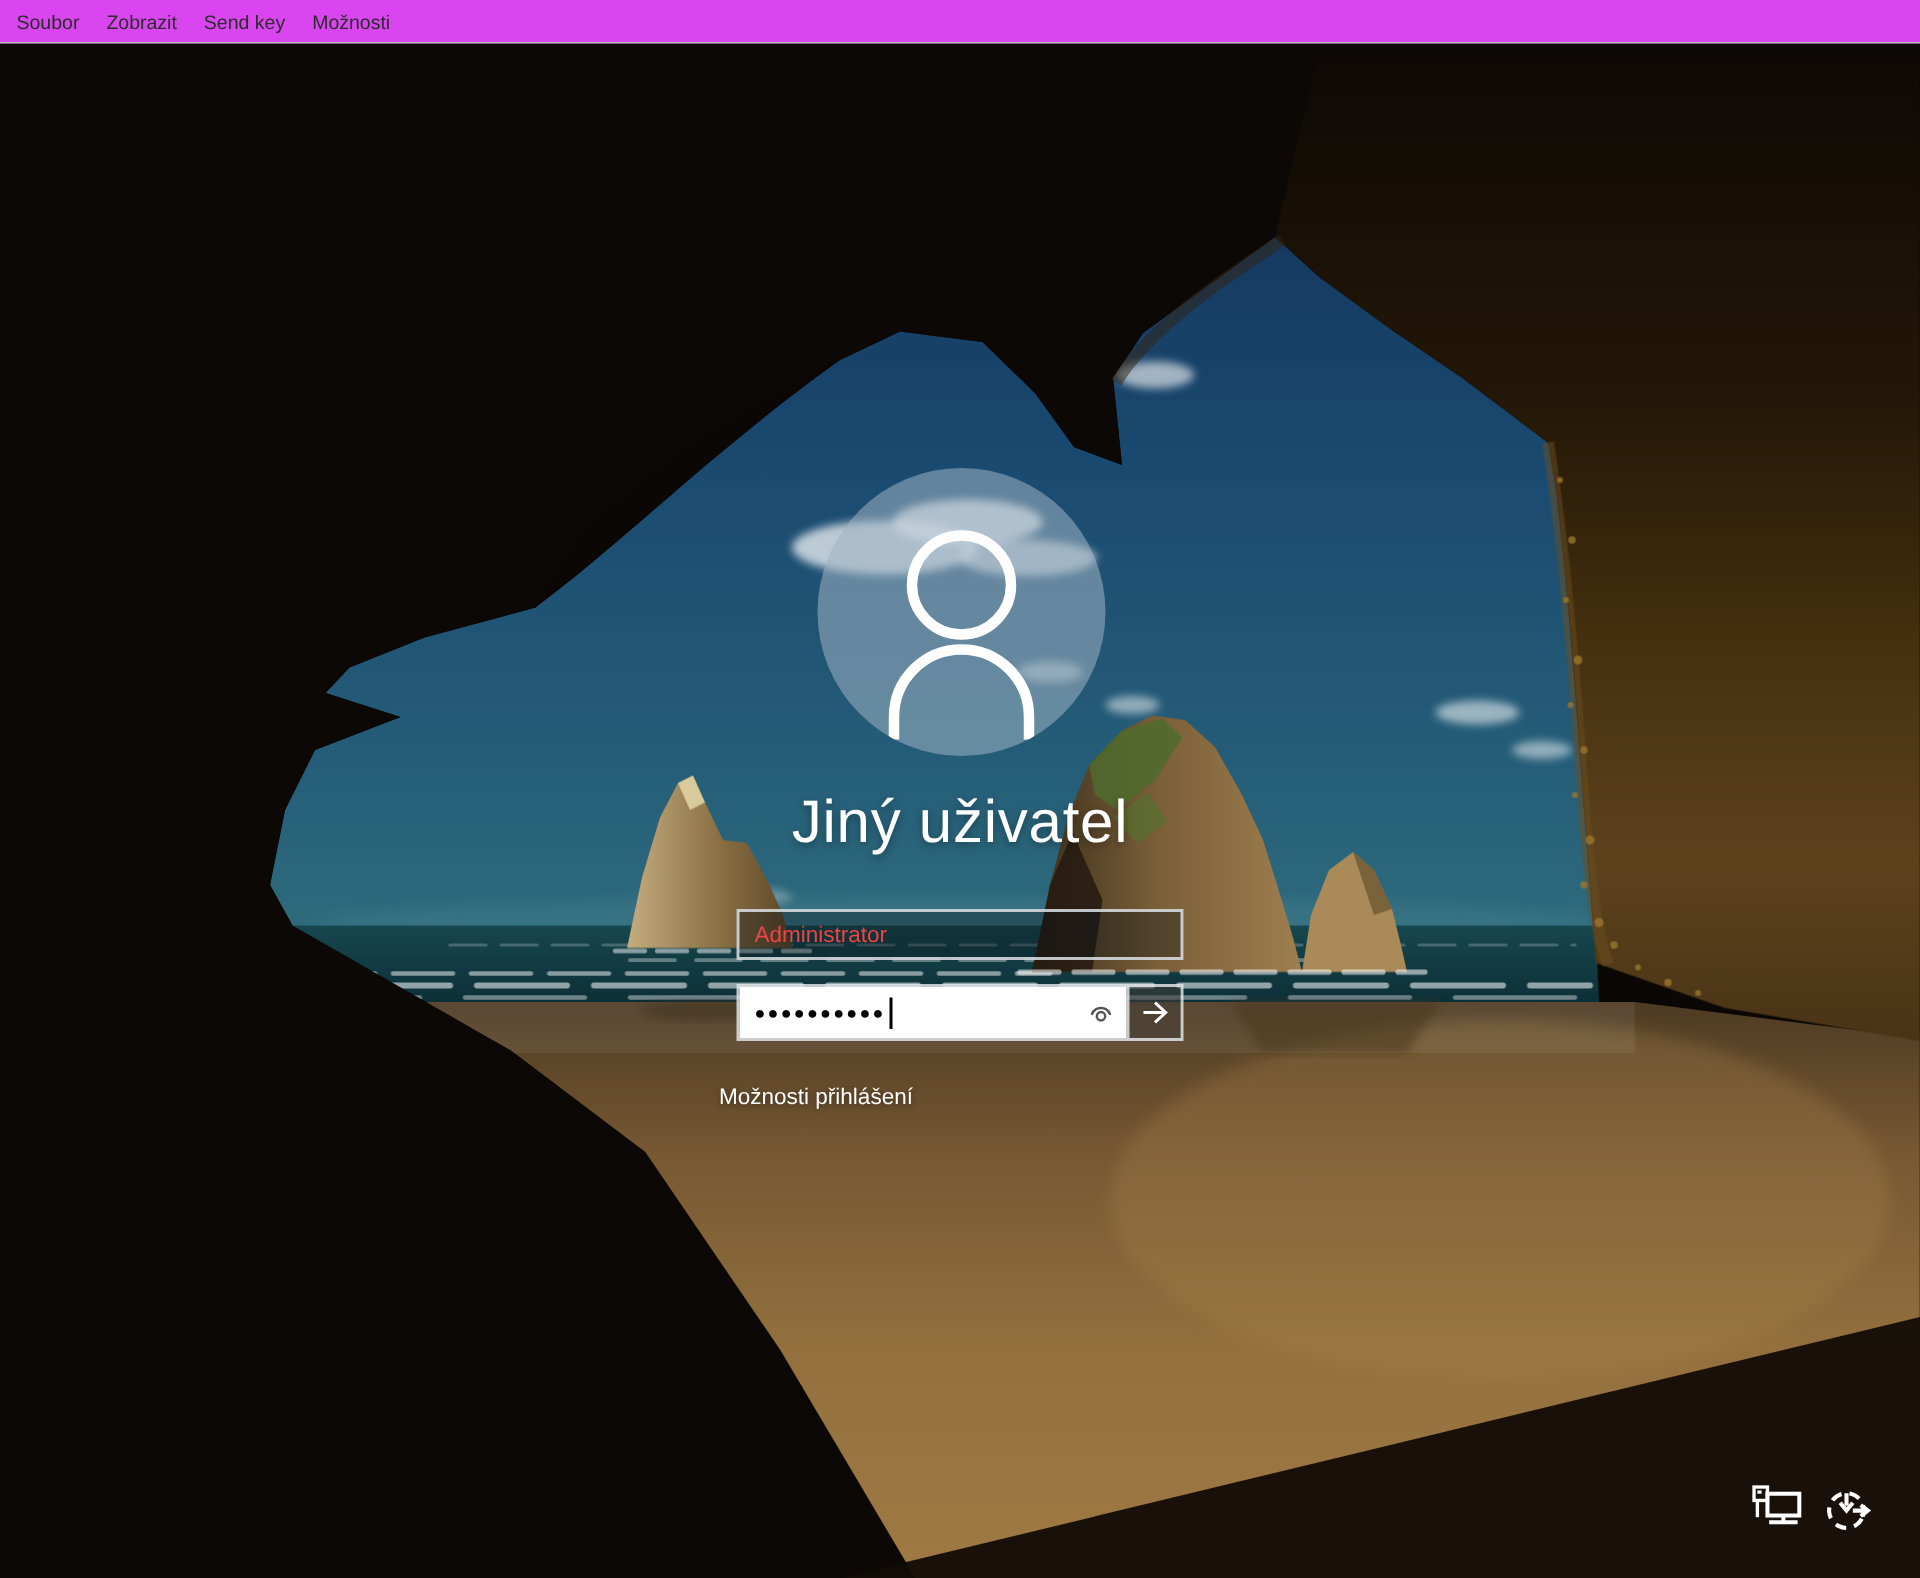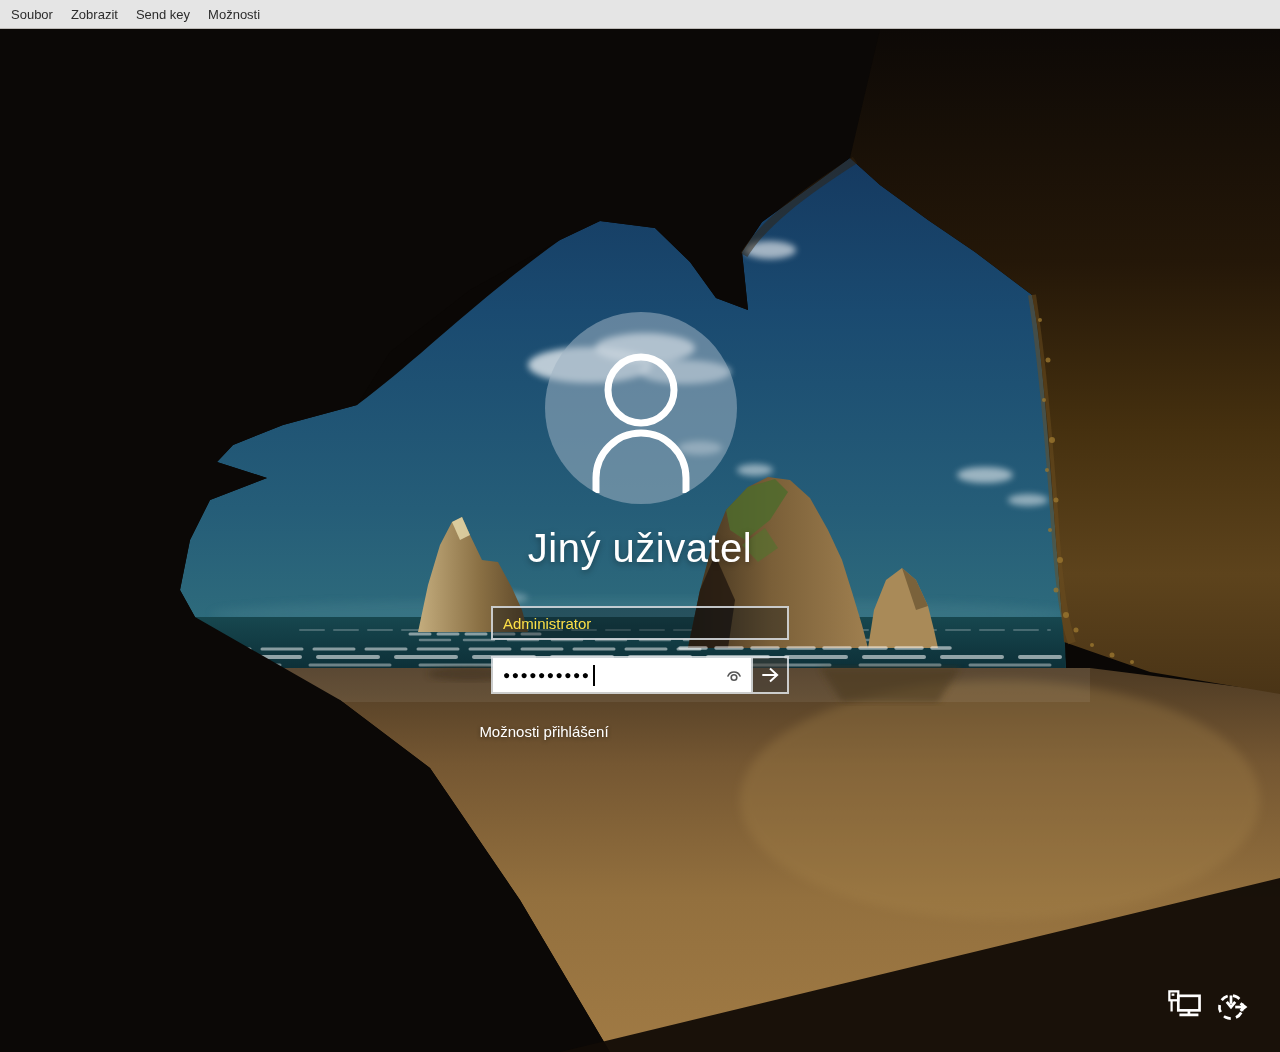--- a/index.html
+++ b/index.html
@@ -1,31 +1,31 @@
 <!DOCTYPE html>
 <html><head>
 <meta charset="utf-8">
 <style>
   html,body{margin:0;padding:0;width:1280px;height:1052px;overflow:hidden;
     font-family:"Liberation Sans","DejaVu Sans",sans-serif;background:#000;}
   
-  .menubar{height:29px;background:#e5e5e5;border-bottom:1px solid #bdbab7;
+  .menubar{height:29px;background:#d946ef;border-bottom:1px solid #bdbab7;
     display:flex;align-items:stretch;padding-left:2px;box-sizing:border-box;}
   .menu-item{display:flex;align-items:center;padding:0 9px;font-size:13px;color:#2c2c2c;cursor:default;}
   
   .screen{position:absolute;top:29px;left:0;width:1280px;height:1023px;overflow:hidden;}
   .screen svg.wall{position:absolute;top:0;left:0;}
   
   .avatar{position:absolute;left:545px;top:283px;width:192px;height:192px;border-radius:50%;
     background:rgba(158,178,194,0.55);display:flex;align-items:center;justify-content:center;overflow:hidden;}
   .user-title{position:absolute;left:0;top:497px;width:1280px;text-align:center;color:#fff;
     font-size:40px;font-weight:300;letter-spacing:.5px;text-shadow:0 2px 6px rgba(0,0,0,.35);}
   .username-wrap{position:absolute;left:491px;top:577px;width:298px;height:34px;box-sizing:border-box;
     border:2px solid rgba(222,227,230,.85);background:rgba(8,18,24,.35);}
-  .username-input{width:100%;height:100%;border:none;outline:none;background:transparent;color:#fde047;
+  .username-input{width:100%;height:100%;border:none;outline:none;background:transparent;color:#ef4444;
     font-size:15px;padding:0 0 0 10px;box-sizing:border-box;font-family:"Liberation Sans",sans-serif;}
   .password-row{position:absolute;left:491px;top:627px;width:298px;height:38px;box-sizing:border-box;
     border:2px solid rgba(222,227,230,.85);display:flex;}
   .password-field{flex:1;background:#ffffff;display:flex;align-items:center;padding-left:10px;position:relative;}
   .password-dots{font-size:12px;letter-spacing:1.5px;color:#000;line-height:1;}
   .caret{display:inline-block;width:2px;height:21px;background:#000;margin-left:3px;}
   .reveal-btn{margin-left:auto;margin-right:7px;display:flex;align-items:center;cursor:pointer;}
   .submit-btn{width:36px;box-sizing:border-box;border:none;border-left:2px solid rgba(222,227,230,.85);
     background:rgba(66,60,52,0.55);display:flex;align-items:center;justify-content:center;cursor:pointer;padding:0;}
   .signin-options{position:absolute;left:0;top:694px;width:1088px;text-align:center;color:#fff;font-size:15px;

